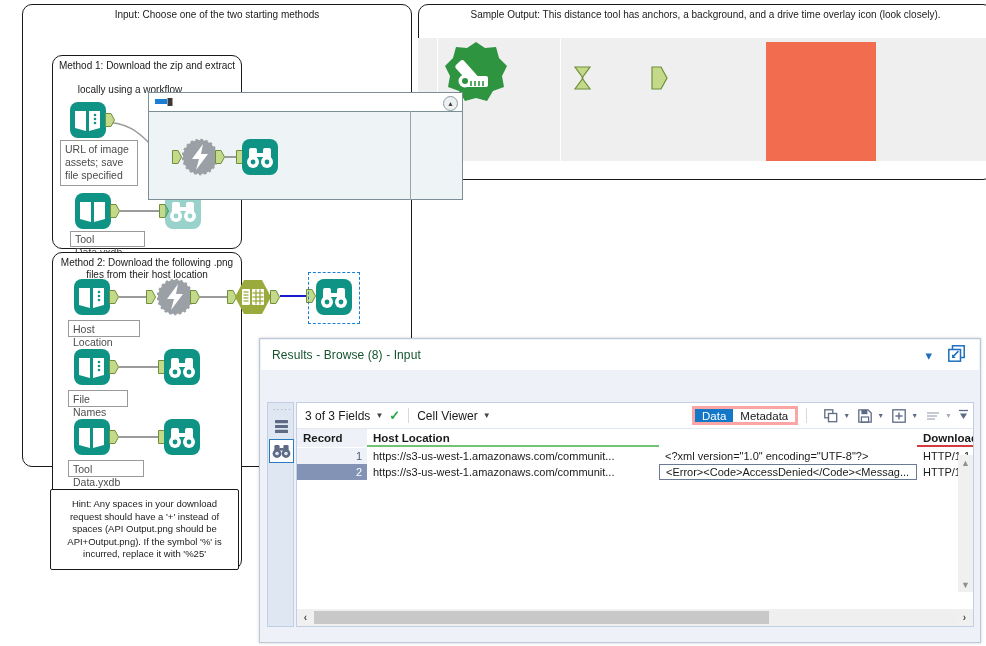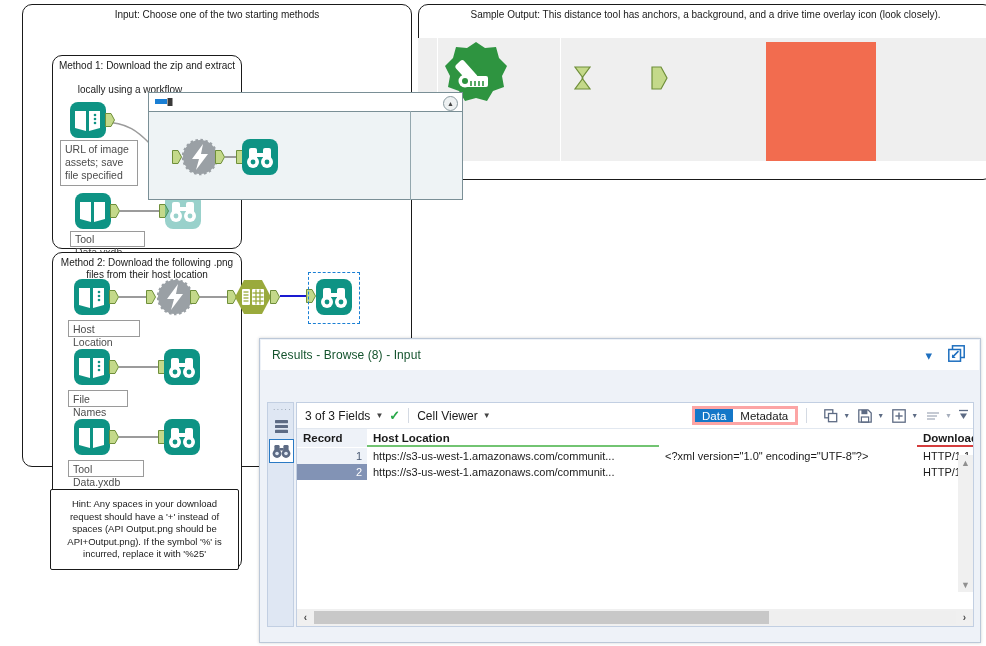--- a/index.html
+++ b/index.html
@@ -683,20 +683,21 @@
           <div class="gcell num" style="left:0;width:70px;color:#4a5a74;">1</div>
           <div class="gcell" style="left:70px;width:292px;padding-left:6px;">https://s3-us-west-1.amazonaws.com/communit...</div>
           <div class="gcell" style="left:362px;width:258px;padding-left:6px;">&lt;?xml version="1.0" encoding="UTF-8"?&gt;</div>
           <div class="gcell" style="left:620px;width:62px;padding-left:6px;">HTTP/1.1 4</div>
         </div>
 
         <div class="grow" style="top:35px;">
           <div class="rownum-bg" style="width:70px;background:#8293b5;"></div>
           <div class="gcell num" style="left:0;width:70px;color:#ffffff;">2</div>
           <div class="gcell" style="left:70px;width:292px;padding-left:6px;">https://s3-us-west-1.amazonaws.com/communit...</div>
+          <div class="gcell cell-selected" style="left:362px;width:258px;padding-left:6px;">&lt;Error&gt;&lt;Code&gt;AccessDenied&lt;/Code&gt;&lt;Messag...</div>
           <div class="gcell" style="left:620px;width:62px;padding-left:6px;">HTTP/1.1 4</div>
         </div>
 
         <div class="vscroll">
           <div class="vs-arrow" style="top:0;">▲</div>
           <div class="vs-arrow" style="bottom:0;">▼</div>
         </div>
       </div>
 
       <div class="hscroll">

